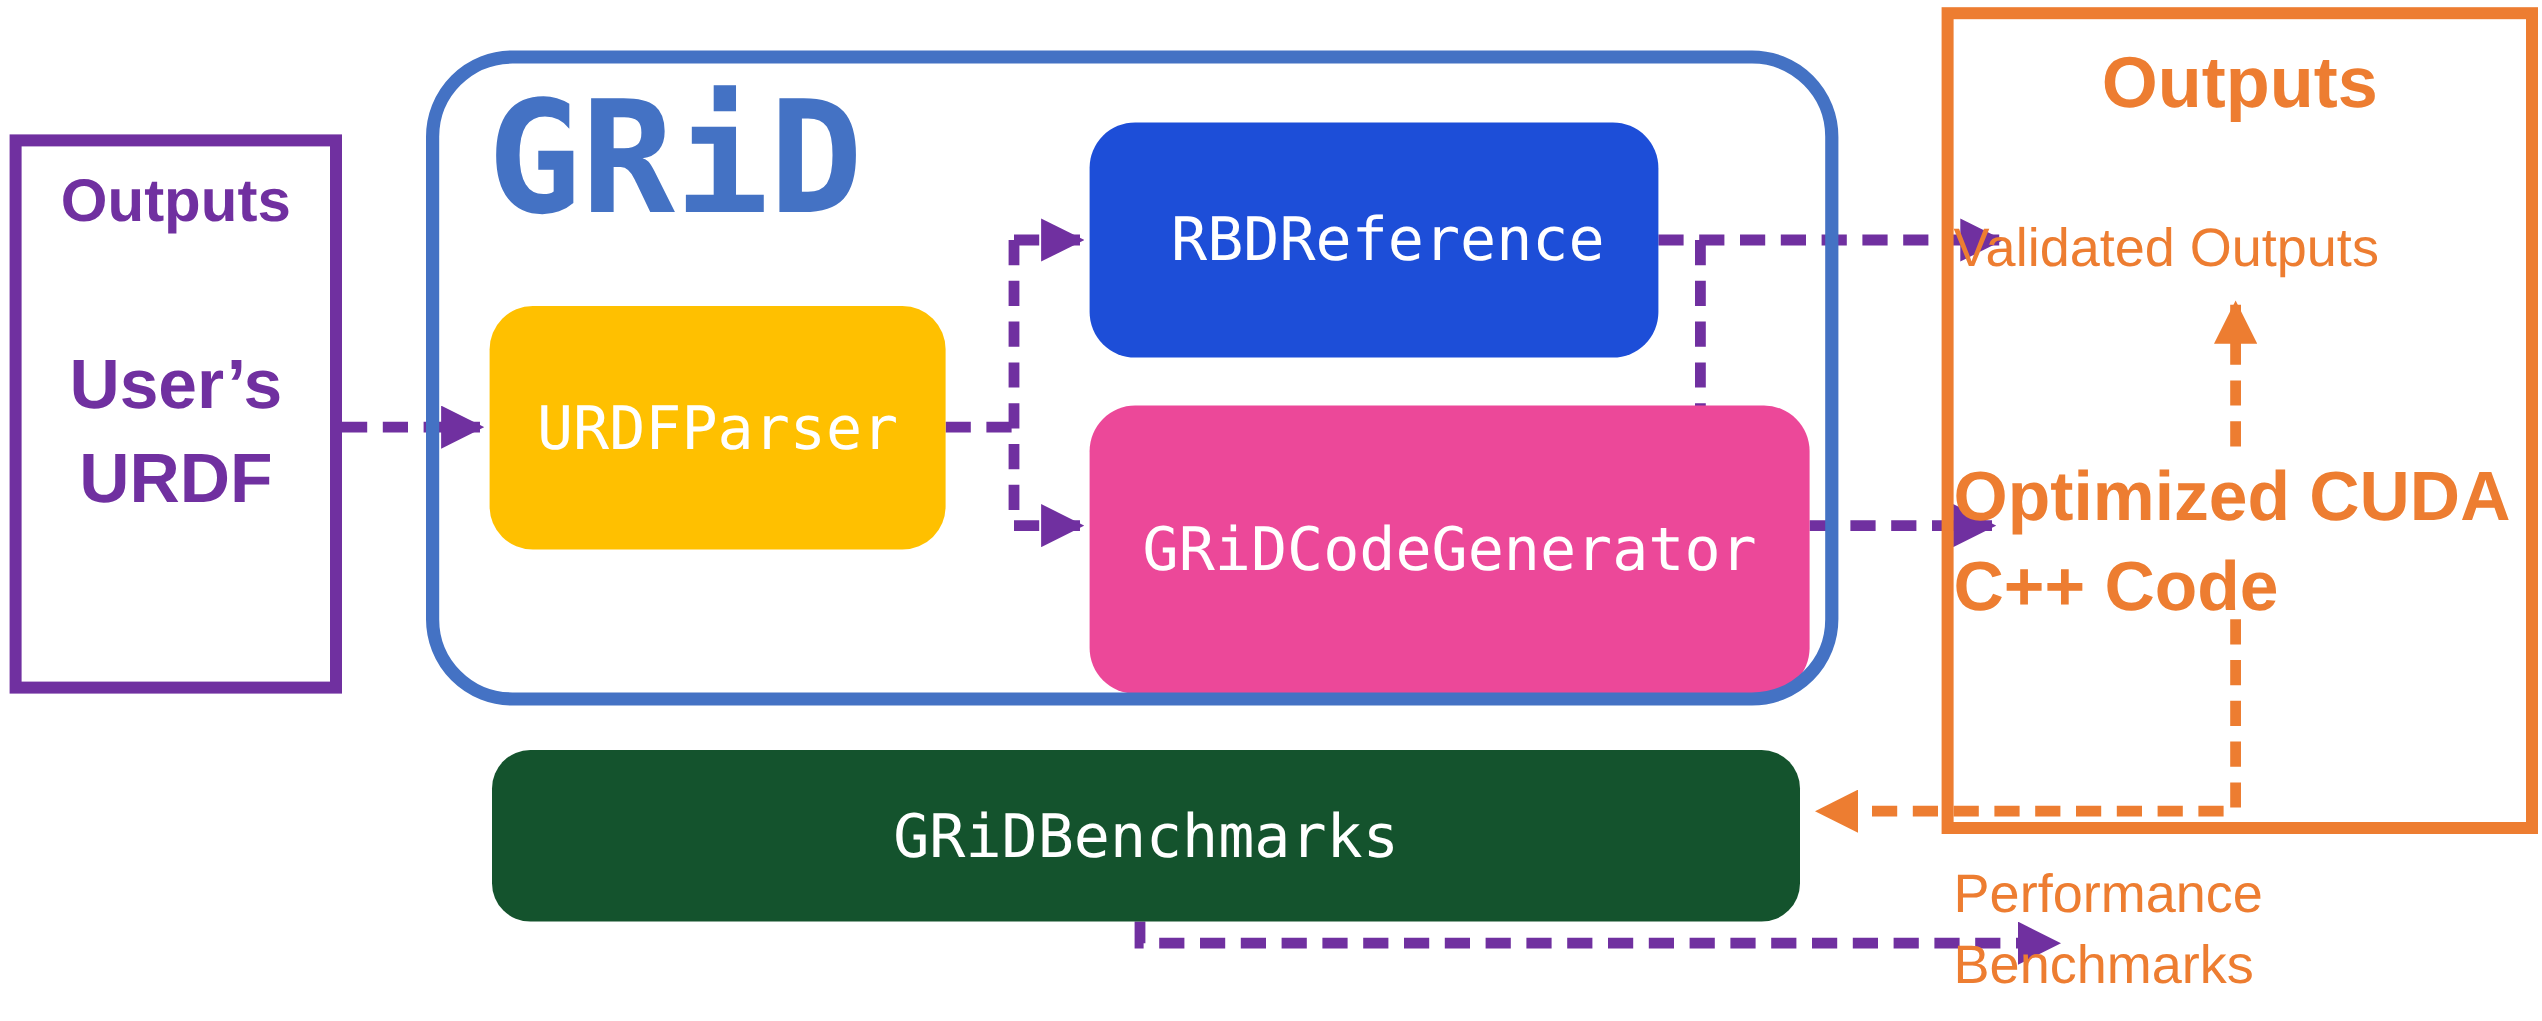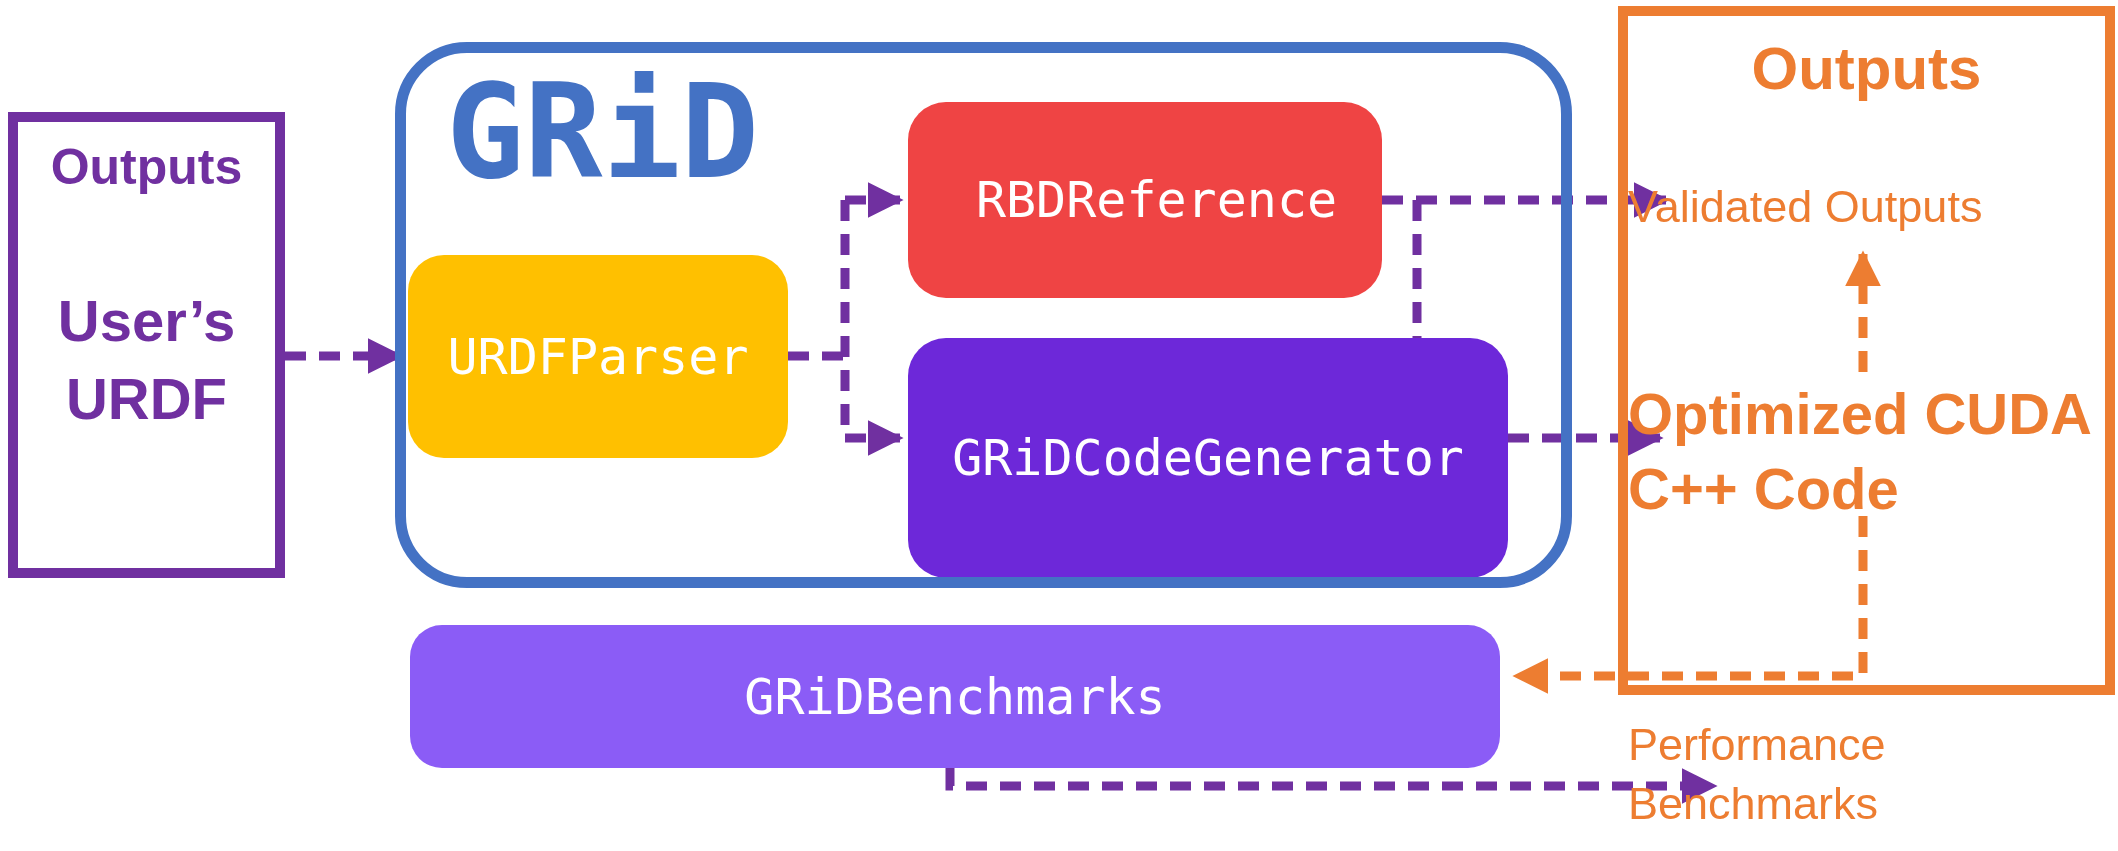--- a/index.html
+++ b/index.html
@@ -6,21 +6,21 @@
   #stage{
     position:relative;
     width:2118px;height:851px;
     background:#fff;
     font-family:"Liberation Sans", sans-serif;
     overflow:hidden;
   }
   svg.wires{position:absolute;left:0;top:0;z-index:1;}
   .panel{position:absolute;box-sizing:border-box;background:transparent;z-index:3;}
   .inputs-panel{left:8px;top:112px;width:277px;height:466px;border:10px solid #7030A0;}
-  .grid-panel{left:355px;top:42px;width:1177px;height:546px;border:11px solid #4472C4;border-radius:72px;margin-left:40px;}
+  .grid-panel{left:355px;top:42px;width:1177px;height:546px;border:11px solid #4472C4;border-radius:72px;}
   .outputs-panel{left:1618px;top:6px;width:497px;height:689px;border:10px solid #ED7D31;}
   .panel-title{text-align:center;font-weight:bold;}
   .inputs-title{color:#7030A0;font-size:50px;padding-top:16px;}
   .outputs-title{color:#ED7D31;font-size:60px;padding-top:18px;}
   .grid-title{
     position:absolute;left:40px;top:14px;
     font-family:"DejaVu Sans Mono", monospace;
     font-weight:bold;font-size:130px;line-height:1;color:#4472C4;
   }
   .pre{white-space:pre-line;}
@@ -32,23 +32,23 @@
   .out-validated{top:165px;font-size:45px;}
   .out-cuda{top:360px;font-size:58px;font-weight:bold;line-height:1.3;}
   .out-performance{top:700px;font-size:45px;line-height:1.3;}
   .module{
     position:absolute;box-sizing:border-box;z-index:2;
     display:flex;align-items:center;justify-content:center;
     font-family:"DejaVu Sans Mono", monospace;
     color:#fff;font-size:50px;border-radius:38px;
   }
   .m-urdf{left:408px;top:255px;width:380px;height:203px;background:#FFC000;border-radius:36px;}
-  .m-rbd{left:908px;top:102px;width:474px;height:196px;background:#ef4444;padding-left:23px;}
-  .m-codegen{left:908px;top:338px;width:600px;height:240px;background:#6d28d9;}
-  .m-bench{left:410px;top:625px;width:1090px;height:143px;background:#8b5cf6;border-radius:32px;}
+  .m-rbd{left:908px;top:102px;width:474px;height:196px;background:#1d4ed8;padding-left:23px;}
+  .m-codegen{left:908px;top:338px;width:600px;height:240px;background:#ec4899;}
+  .m-bench{left:410px;top:625px;width:1090px;height:143px;background:#14532d;border-radius:32px;}
 </style>
 </head>
 <body>
 
 <div id="stage">
 
   <svg class="wires" width="2118" height="851" viewBox="0 0 2118 851">
     <defs>
       <marker id="ah-purple" viewBox="0 0 10 10" refX="9" refY="5" markerWidth="4" markerHeight="4" orient="auto" markerUnits="strokeWidth">
         <path d="M0,0 L10,5 L0,10 Z" fill="#7030A0"></path>

